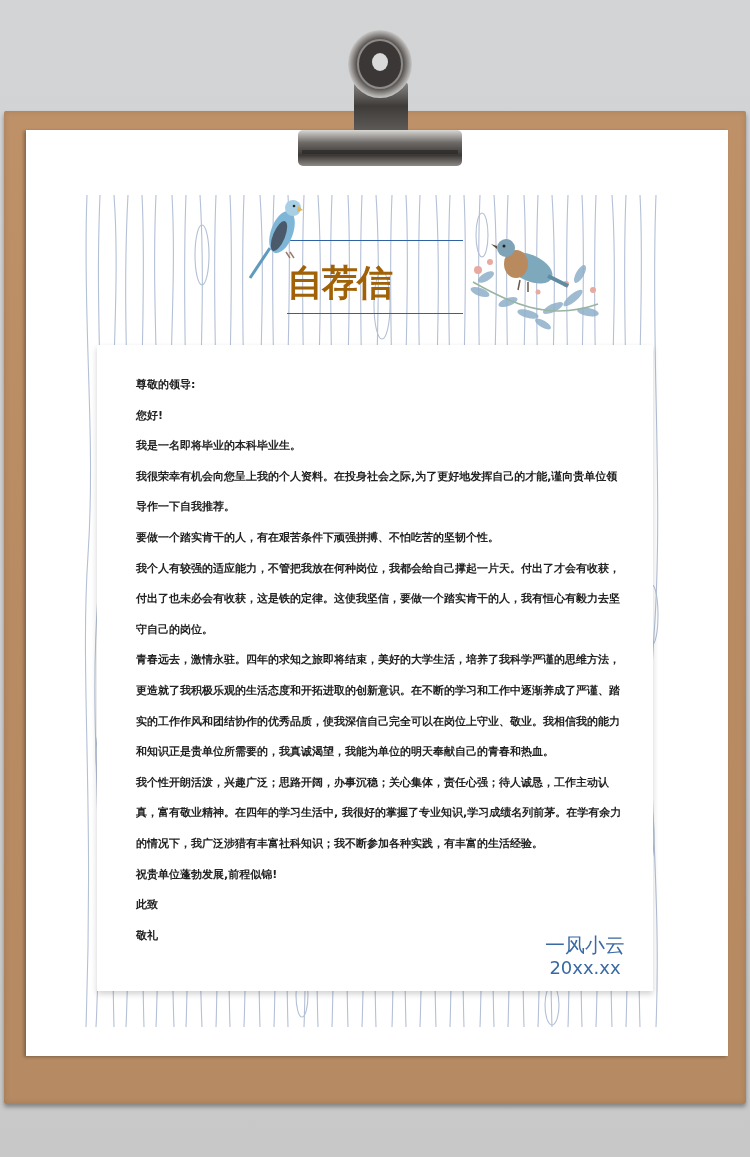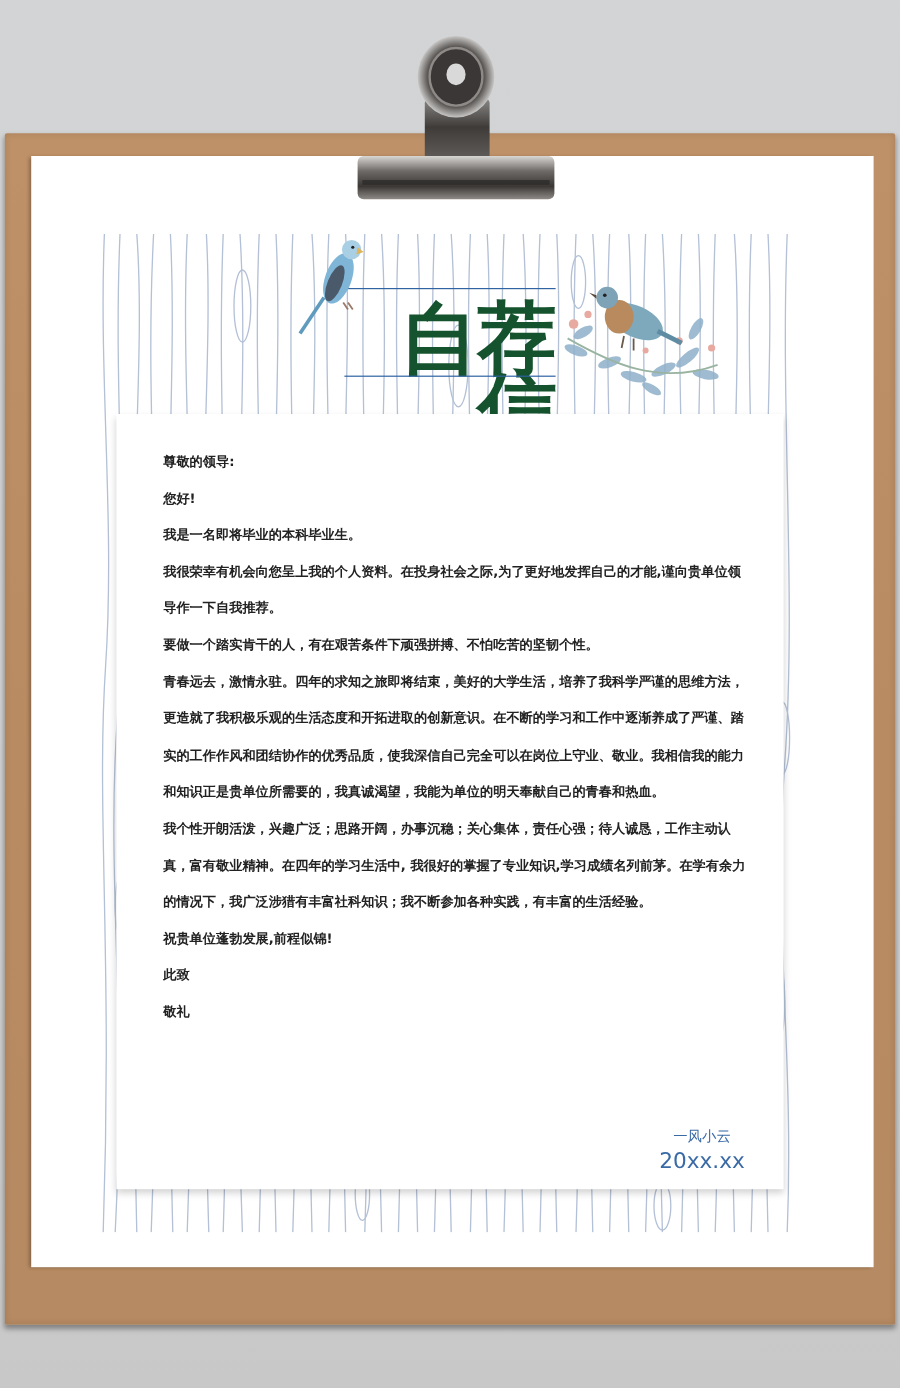--- a/index.html
+++ b/index.html
@@ -34,38 +34,38 @@
     position: absolute; left: 287px; top: 240px; width: 176px; height: 78px;
   }
   .title-line-top {
     position: absolute; left: 0; top: 0; width: 176px; height: 1px; background: #2f63a2;
   }
   .title-line-bottom {
     position: absolute; left: 0; top: 73px; width: 176px; height: 1px; background: #2f63a2;
   }
   .title {
     position: absolute; left: 0; top: 14px; width: 176px;
-    font-size: 66px; font-weight: 900; color: #14532d; letter-spacing: -1px;
-    line-height: 58px; text-align: right;
+    font-size: 36px; font-weight: 900; color: #a16207; letter-spacing: -1px;
+    line-height: 58px; text-align: left;
     font-family: "DejaVu Sans", sans-serif;
   }
   .bird-left { position: absolute; left: 248px; top: 196px; width: 60px; height: 85px; }
   .bird-right { position: absolute; left: 468px; top: 232px; width: 135px; height: 100px; }
   .clip { position: absolute; left: 296px; top: 22px; width: 168px; height: 150px; }
   .letter-text {
     position: absolute; left: 136px; top: 370px; width: 490px;
     font-size: 11px; color: #222; line-height: 30.6px;
     font-family: "DejaVu Sans", sans-serif;
     font-weight: bold;
   }
   .letter-text p { margin: 0; white-space: normal; word-break: break-all; }
   .signature {
     position: absolute; left: 540px; top: 934px; width: 90px; text-align: center; color: #3a6aa6;
   }
-  .sig-name { font-size: 12px; line-height: 26px; letter-spacing: 0px; }
+  .sig-name { font-size: 20px; line-height: 26px; letter-spacing: 0px; font-family: Liberation Mono, monospace; }
   .sig-date { font-size: 18px; line-height: 16px; }
 </style>
 </head>
 <body>
 
 <div class="board"></div>
 
 <div class="paper"></div>
 
 <div class="grain">
@@ -203,20 +203,21 @@
 </div>
 
 <div class="letter-card"></div>
 
 <div class="letter-text">
   <p>尊敬的领导:</p>
   <p>您好!</p>
   <p>我是一名即将毕业的本科毕业生。</p>
   <p>我很荣幸有机会向您呈上我的个人资料。在投身社会之际,为了更好地发挥自己的才能,谨向贵单位领导作一下自我推荐。</p>
   <p>要做一个踏实肯干的人，有在艰苦条件下顽强拼搏、不怕吃苦的坚韧个性。</p>
+  <p>我个人有较强的适应能力，不管把我放在何种岗位，我都会给自己撑起一片天。付出了才会有收获，付出了也未必会有收获，这是铁的定律。这使我坚信，要做一个踏实肯干的人，我有恒心有毅力去坚守自己的岗位。</p>
   <p>青春远去，激情永驻。四年的求知之旅即将结束，美好的大学生活，培养了我科学严谨的思维方法，更造就了我积极乐观的生活态度和开拓进取的创新意识。在不断的学习和工作中逐渐养成了严谨、踏实的工作作风和团结协作的优秀品质，使我深信自己完全可以在岗位上守业、敬业。我相信我的能力和知识正是贵单位所需要的，我真诚渴望，我能为单位的明天奉献自己的青春和热血。</p>
   <p>我个性开朗活泼，兴趣广泛；思路开阔，办事沉稳；关心集体，责任心强；待人诚恳，工作主动认真，富有敬业精神。在四年的学习生活中, 我很好的掌握了专业知识,学习成绩名列前茅。在学有余力的情况下，我广泛涉猎有丰富社科知识；我不断参加各种实践，有丰富的生活经验。</p>
   <p>祝贵单位蓬勃发展,前程似锦!</p>
   <p>此致</p>
   <p>敬礼</p>
 </div>
 
 <div class="signature">
   <div class="sig-name">一风小云</div>
   <div class="sig-date">20xx.xx</div>

